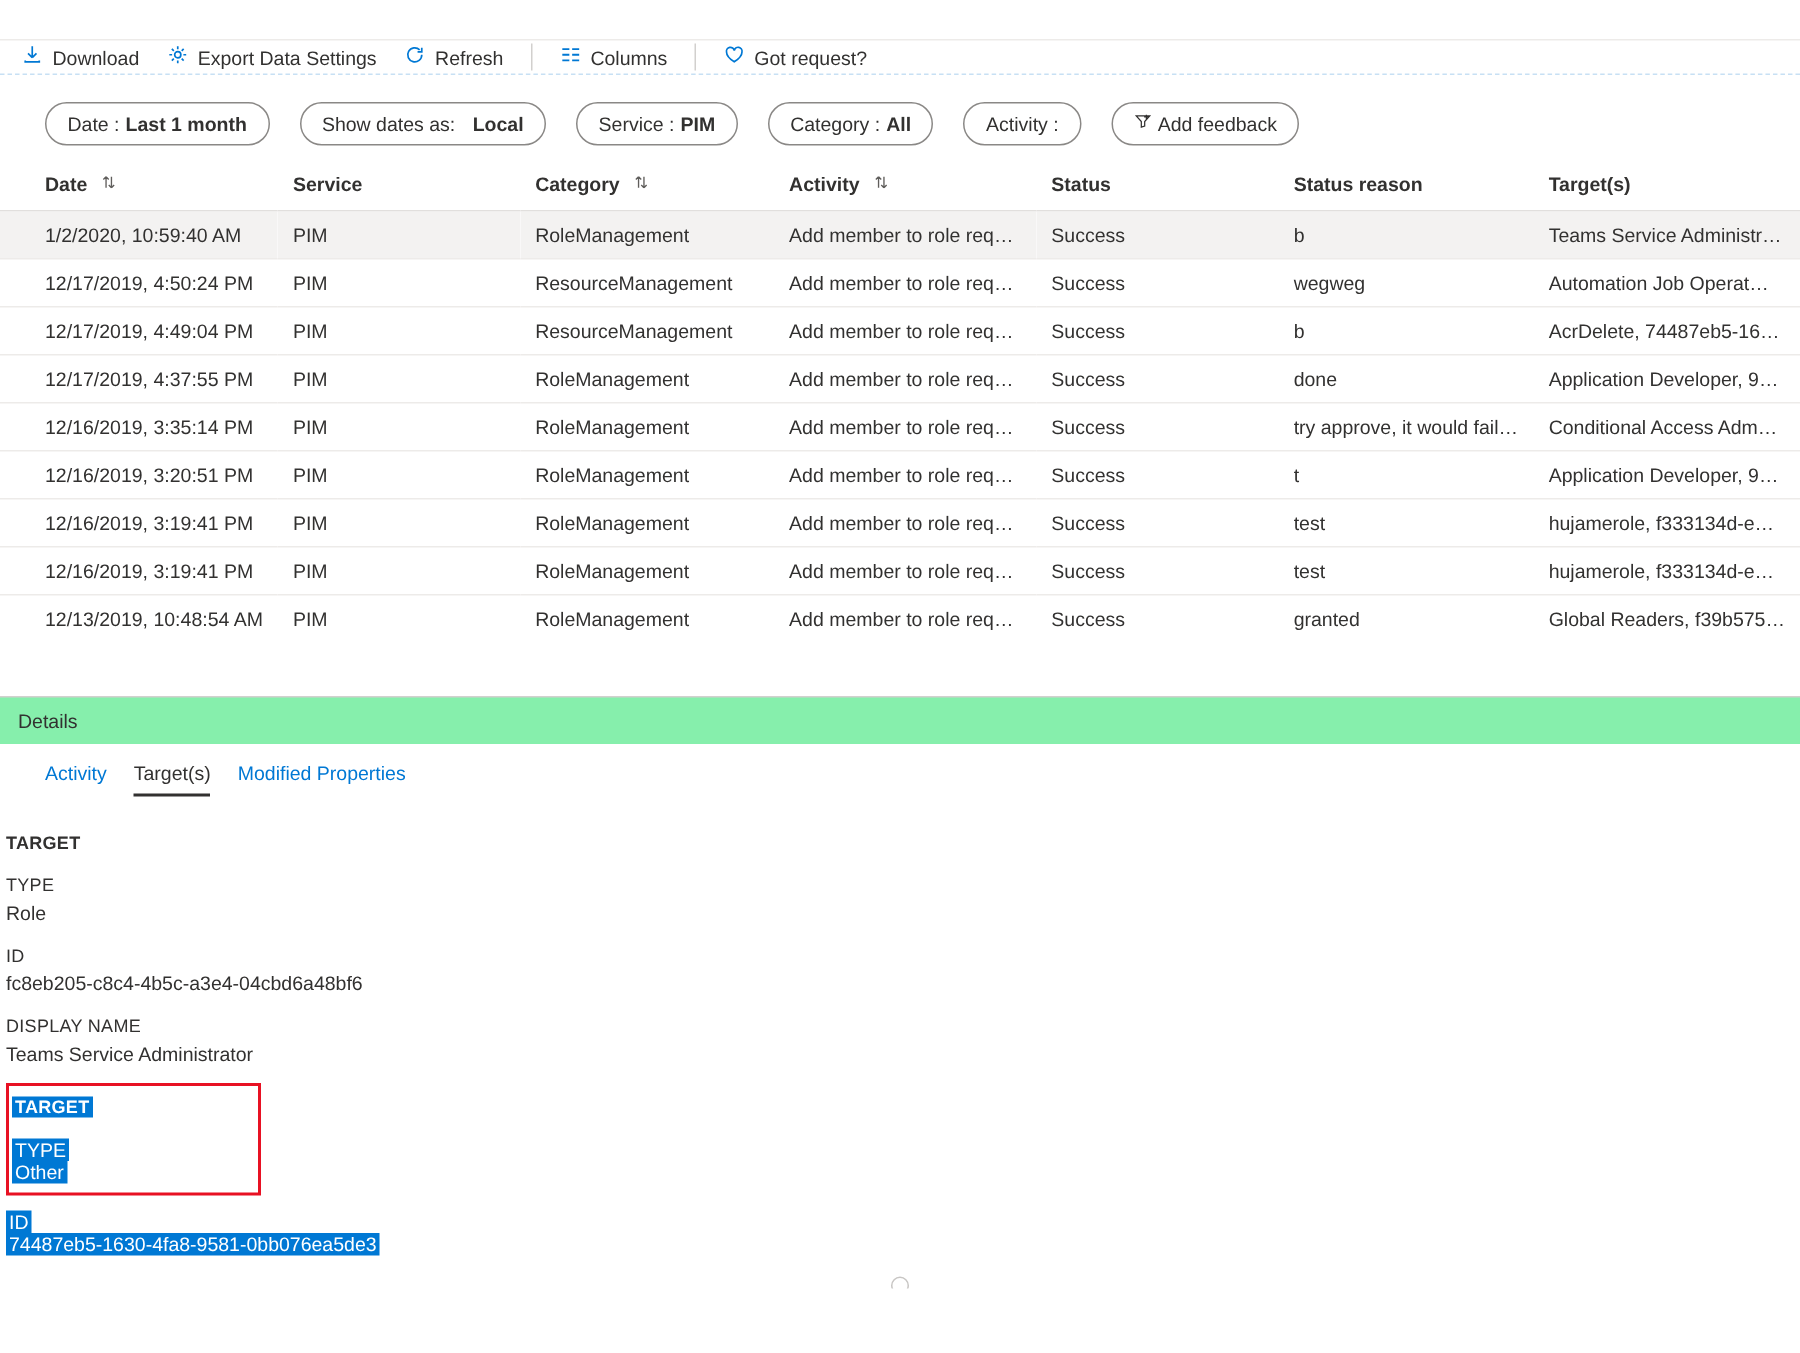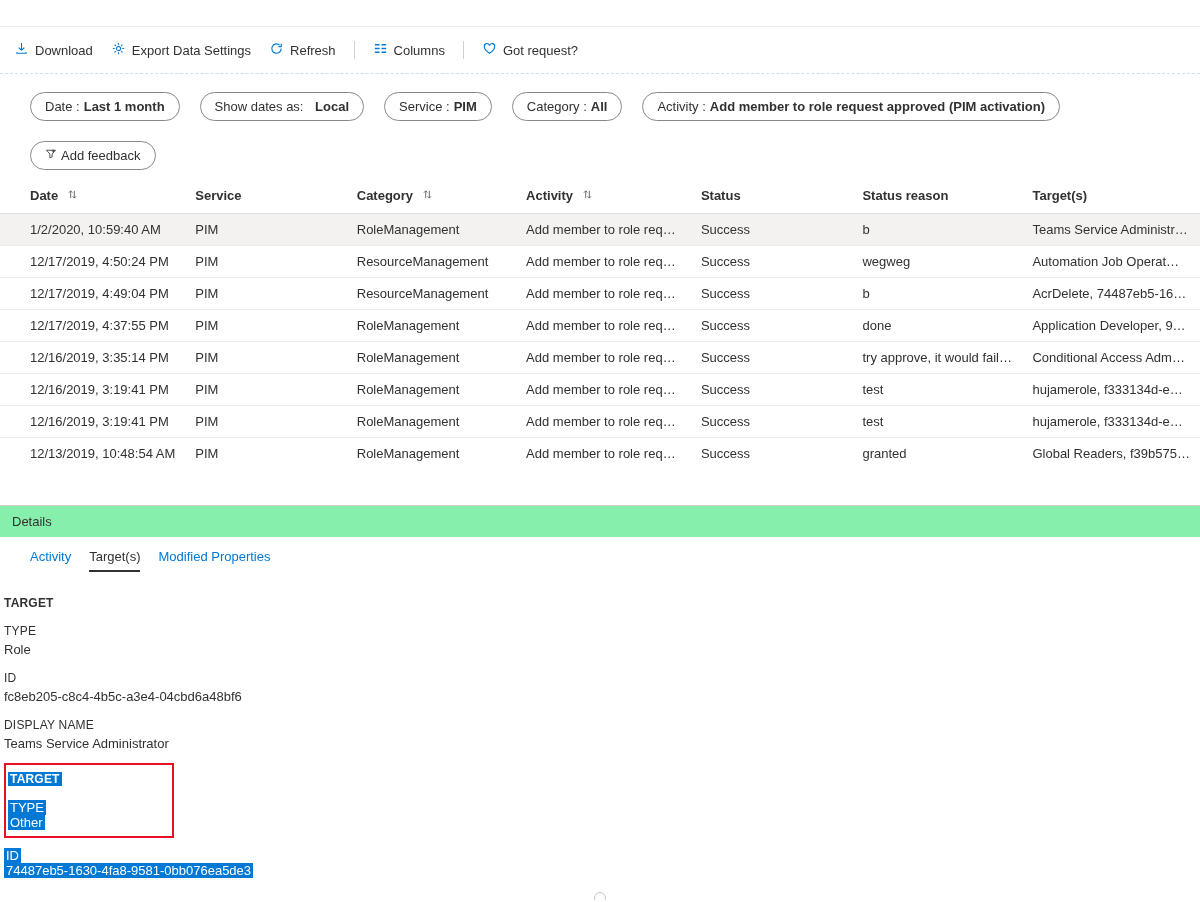--- a/index.html
+++ b/index.html
@@ -8,21 +8,21 @@
     font-family: "Segoe UI", sans-serif;
     font-size: 13px;
     color: #323130;
     background: #ffffff;
     width: 1200px;
   }
   .topbar {
     display: flex;
     align-items: center;
     gap: 18px;
-    padding: 14px 14px;
+    padding: 2px 14px;
     border-top: 1px solid #edebe9;
     border-bottom: 1px dashed #c7e0f4;
   }
   .topbar-item {
     display: inline-flex;
     align-items: center;
     gap: 6px;
     color: #323130;
     cursor: pointer;
   }
@@ -200,21 +200,20 @@
   <div class="pill">
     <span>Service :</span>
     <b>PIM</b>
   </div>
   <div class="pill">
     <span>Category :</span>
     <b>All</b>
   </div>
   <div class="pill">
     <span>Activity :</span>
-    <b>Add member to role request approved (PIM activation)</b>
   </div>
   <div class="pill">
     <span>
       <svg viewBox="0 0 16 16" fill="none" stroke="#323130" stroke-width="1.1">
           <path d="M2 3h12l-4.5 5v4l-3 1v-5L2 3zM11 2v4M9 4h4"></path>
         </svg>
     </span>
     <span>Add feedback</span>
   </div>
 </div>
@@ -301,20 +300,29 @@
       <tr>
         <td class="col-date">12/16/2019, 3:35:14 PM</td>
         <td>PIM</td>
         <td>RoleManagement</td>
         <td>Add member to role req…</td>
         <td>Success</td>
         <td>try approve, it would fail…</td>
         <td>Conditional Access Adm…</td>
       </tr>
       <tr>
+        <td class="col-date">12/16/2019, 3:20:51 PM</td>
+        <td>PIM</td>
+        <td>RoleManagement</td>
+        <td>Add member to role req…</td>
+        <td>Success</td>
+        <td>t</td>
+        <td>Application Developer, 9…</td>
+      </tr>
+      <tr>
         <td class="col-date">12/16/2019, 3:19:41 PM</td>
         <td>PIM</td>
         <td>RoleManagement</td>
         <td>Add member to role req…</td>
         <td>Success</td>
         <td>test</td>
         <td>hujamerole, f333134d-e…</td>
       </tr>
       <tr>
         <td class="col-date">12/16/2019, 3:19:41 PM</td>

